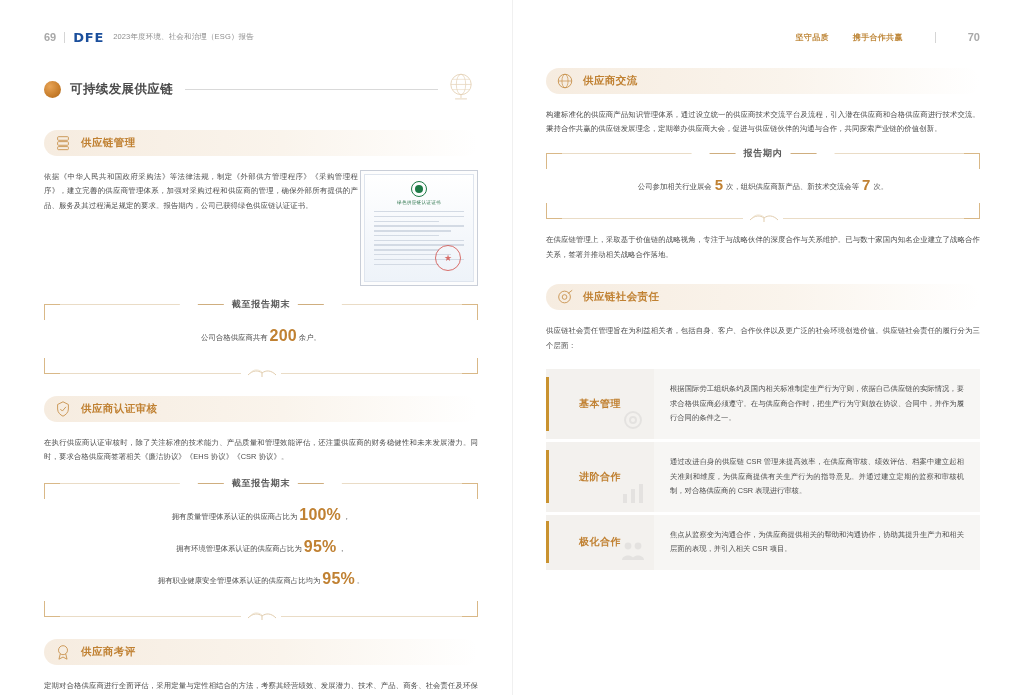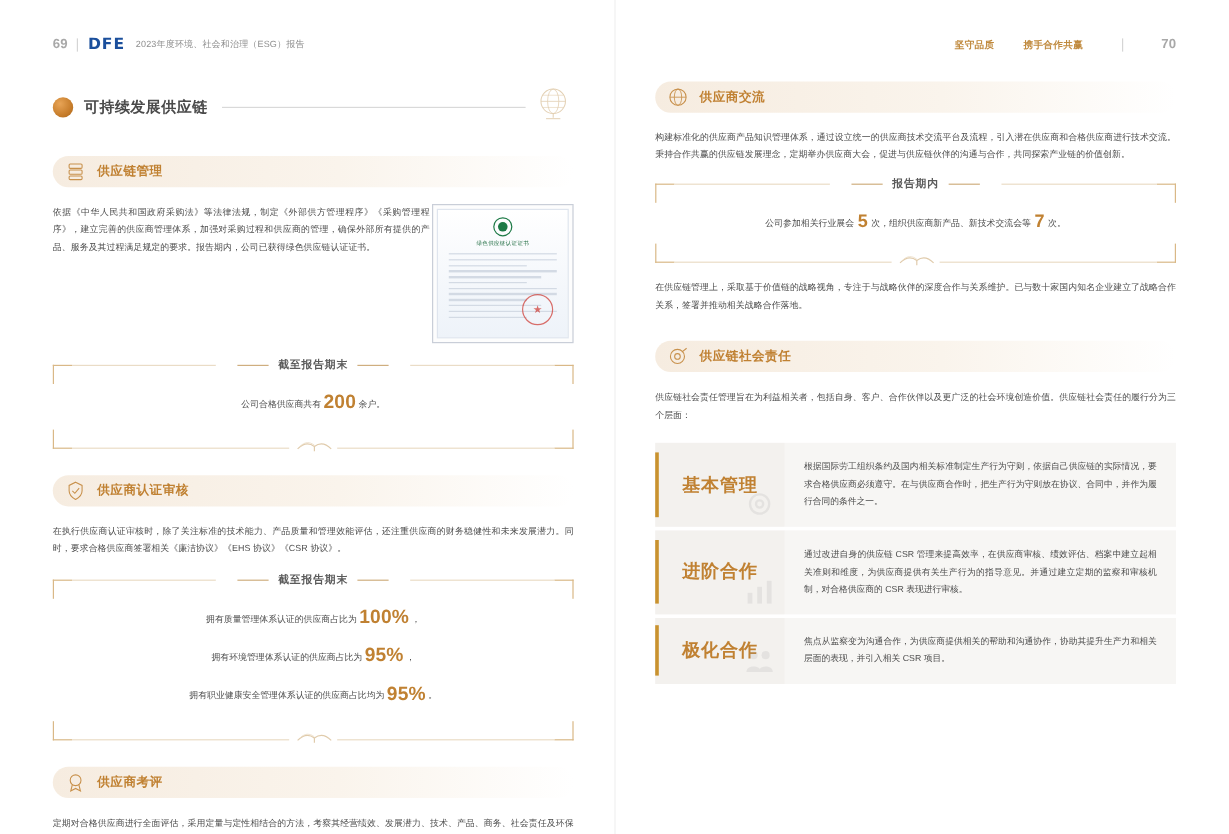--- a/index.html
+++ b/index.html
@@ -170,21 +170,21 @@
   }
 
   
   .csr-table {
     margin-top: 16px; display: flex; flex-direction: column; gap: 3px;
   }
   .csr-row { display: flex; align-items: stretch; }
   .csr-label {
     flex: 0 0 108px; background: #f3f1ee; position: relative;
     display: flex; align-items: center; justify-content: center;
-    font-size: 15px; font-weight: bold; color: #c08132; letter-spacing: .05em;
+    font-size: 10px; font-weight: bold; color: #c08132; letter-spacing: .05em;
   }
   .csr-label:before {
     content: ""; position: absolute; left: 0; top: 12%; bottom: 12%;
     width: 2.5px; background: #c9922f;
   }
   .csr-label .watermark {
     position: absolute; right: 6px; bottom: 4px; opacity: .16;
   }
   .csr-text {
     flex: 1 1 auto; background: #f7f6f4;

